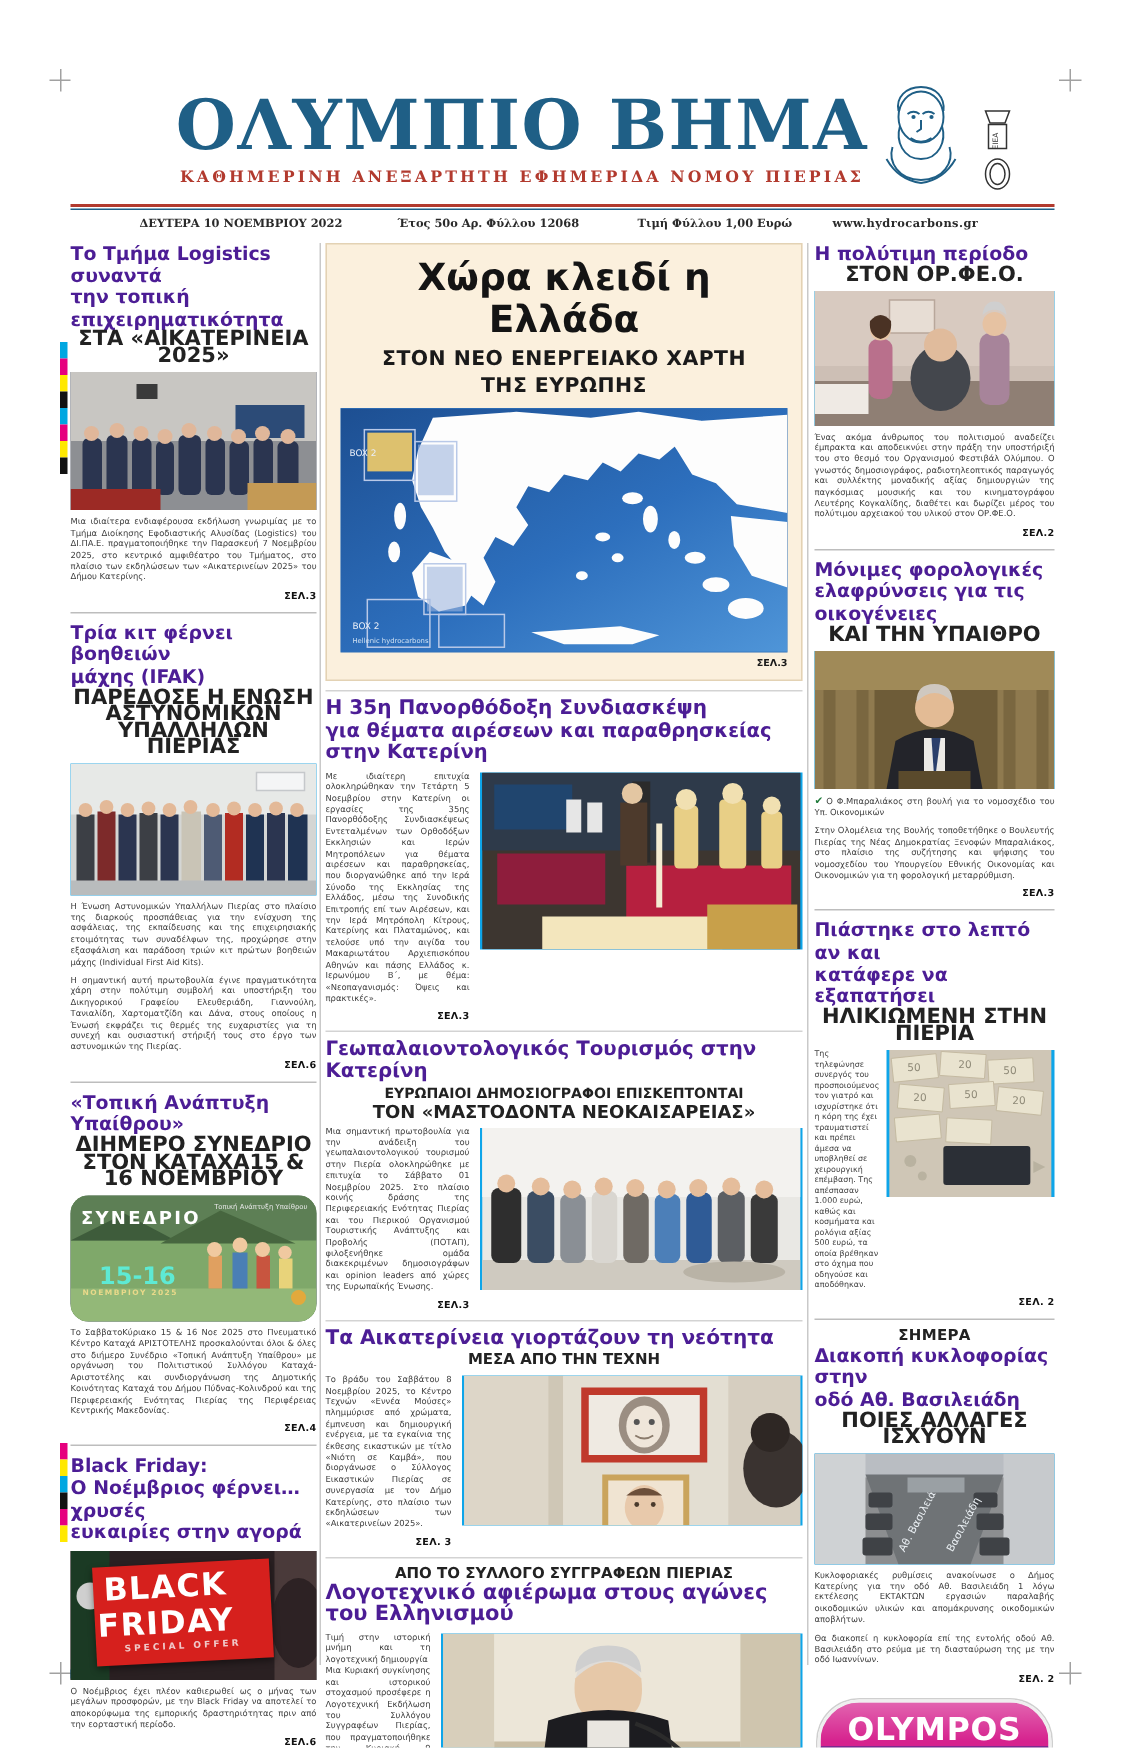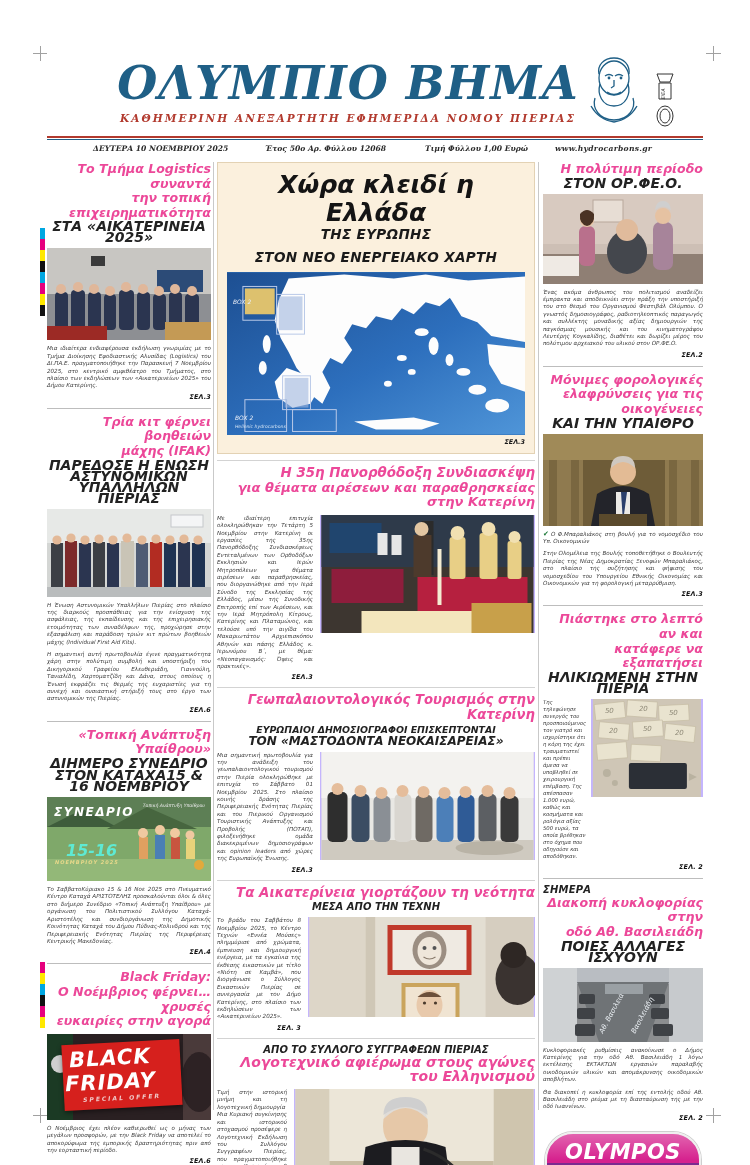--- a/index.html
+++ b/index.html
@@ -2,21 +2,21 @@
 <html lang="el"><head>
 <meta charset="utf-8">
 <title>Olympio Vima front page</title>
 <style>
   html,body{margin:0;padding:0;background:#ffffff;}
   body{
     width:750px;height:1165px;overflow:hidden;position:relative;
     font-family:"DejaVu Sans","Liberation Sans",sans-serif;
     color:#1a1a1a;-webkit-font-smoothing:antialiased;
   }
-  .page{position:absolute;left:0;top:0;width:750px;height:1034px;background:#fff;font-style:italic;}
+  .page{position:absolute;left:0;top:0;width:750px;height:1034px;background:#fff;}
 
   
   .cropmark{position:absolute;width:15px;height:15px;opacity:.55;}
   .cropmark::before,.cropmark::after{content:"";position:absolute;background:#555;}
   .cropmark::before{left:0;top:7px;width:15px;height:1px;}
   .cropmark::after{left:7px;top:0;width:1px;height:15px;}
   .cm-tl{left:33px;top:46px;}
   .cm-tr{left:706px;top:46px;}
   .cm-bl{left:33px;top:1108px;}
   .cm-br{left:706px;top:1108px;}
@@ -68,42 +68,42 @@
   .vline{position:absolute;top:0;width:1px;height:948px;background:#c9c9c9;}
   .vl-1{left:166px;}
   .vl-2{left:491px;}
 
   
   .art{position:relative;}
   .hr{height:1px;background:#bdbdbd;margin:7px 0 6px;}
   .hr-thin{height:1px;background:#d3d3d3;margin:6px 0 5px;}
 
   .h-main{
-    font-size:12.6px;font-weight:700;line-height:14.6px;text-align:right;
-    color:#ec4899;margin:0;
+    font-size:12.6px;font-weight:700;line-height:14.6px;text-align:left;
+    color:#4c1d95;margin:0;
   }
   .h-sub{
     font-size:14px;font-weight:700;line-height:11px;text-align:center;
     color:#222;margin:1px 0 0;
   }
   .h-kicker{
-    font-size:8.6px;font-weight:700;line-height:10px;text-align:left;
+    font-size:8.6px;font-weight:700;line-height:10px;text-align:center;
     color:#222;margin:0 0 1px;letter-spacing:.2px;
   }
   .body-txt{
     font-size:5.6px;line-height:7.4px;text-align:justify;color:#3d3d3d;
     margin:5px 0 0;
   }
   .sel{
     display:block;text-align:right;font-size:6.4px;font-weight:700;
     color:#111;margin-top:3px;letter-spacing:.2px;
   }
 
   
-  .photo{position:relative;overflow:hidden;background:#c4b5fd;}
+  .photo{position:relative;overflow:hidden;background:#0ea5e9;}
 
   
   .lead{
     background:#fbf0dd;border:1px solid #e3d2b4;padding:8px 9px 7px;
   }
   .lead-h1{
     font-size:25px;font-weight:700;line-height:28px;text-align:center;
     color:#141414;margin:0 0 4px;
   }
   .lead-h2{
@@ -142,21 +142,21 @@
     transform:rotate(-3deg);box-shadow:0 2px 5px rgba(0,0,0,.45);
   }
   .bf .bf-t1{position:absolute;left:22px;top:12px;font-size:21px;font-weight:700;color:#fff;
     letter-spacing:1px;transform:rotate(-3deg);}
   .bf .bf-t2{position:absolute;left:18px;top:36px;font-size:21px;font-weight:700;color:#fff;
     letter-spacing:1px;transform:rotate(-3deg);}
   .bf .bf-t3{position:absolute;left:36px;top:60px;font-size:6px;font-weight:700;color:#f0c9c9;
     letter-spacing:2px;transform:rotate(-3deg);}
 
   
-  .poster{position:relative;height:84px;overflow:hidden;background:#2f4f33;}
+  .poster{position:relative;height:84px;overflow:hidden;background:#2f4f33;border-radius:12px;}
   .poster .pt{position:absolute;left:7px;top:8px;font-size:12px;font-weight:700;color:#fff;
     letter-spacing:1.5px;}
   .poster .pd{position:absolute;left:19px;top:44px;font-size:16px;font-weight:700;color:#5eead4;}
   .poster .pm{position:absolute;left:8px;top:62px;font-size:5px;font-weight:700;color:#e9d98a;
     letter-spacing:1px;}
   .poster .pr{position:absolute;right:6px;top:6px;font-size:4.6px;color:#e8e8e8;text-align:right;
     line-height:6px;}
 
   
   .tick{display:inline-block;color:#1f7a3a;font-weight:700;font-size:7px;margin-right:2px;}
@@ -223,21 +223,21 @@
           <ellipse cx="14" cy="46" rx="8" ry="10"></ellipse>
           <ellipse cx="14" cy="46" rx="5" ry="7"></ellipse>
         </g>
         <text x="14" y="24" font-size="5" fill="#333" text-anchor="middle" transform="rotate(-90 14 24)">ΕΙΕΑ</text>
       </svg>
 
       <div class="rule-red"></div>
       <div class="rule-blue"></div>
 
       <div class="infoline">
-        <span class="il-date">ΔΕΥΤΕΡΑ 10 ΝΟΕΜΒΡΙΟΥ 2025</span>
+        <span class="il-date">ΔΕΥΤΕΡΑ 10 ΝΟΕΜΒΡΙΟΥ 2022</span>
         <span class="il-issue">Έτος 50ο Αρ. Φύλλου 12068</span>
         <span class="il-price">Τιμή Φύλλου 1,00 Ευρώ</span>
         <span class="il-site">www.hydrocarbons.gr</span>
       </div>
     </div>
 
     <div class="cols">
       <div class="vline vl-1"></div>
       <div class="vline vl-2"></div>
 
@@ -383,22 +383,22 @@
           </div>
           <div class="body-txt">Ο Νοέμβριος έχει πλέον καθιερωθεί ως ο μήνας των μεγάλων προσφορών, με την Black Friday να αποτελεί το αποκορύφωμα της εμπορικής δραστηριότητας πριν από την εορταστική περίοδο.</div>
           <span class="sel">ΣΕΛ.6</span>
         </div>
       </div>
 
       <div class="col col-mid">
 
         <div class="lead">
           <div class="lead-h1">Χώρα κλειδί η Ελλάδα</div>
+          <div class="lead-h2">ΣΤΟΝ ΝΕΟ ΕΝΕΡΓΕΙΑΚΟ ΧΑΡΤΗ</div>
           <div class="lead-h2" style="margin-top:-5px">ΤΗΣ  ΕΥΡΩΠΗΣ</div>
-          <div class="lead-h2">ΣΤΟΝ ΝΕΟ ΕΝΕΡΓΕΙΑΚΟ ΧΑΡΤΗ</div>
           <div class="lead-map">
             <svg viewBox="0 0 300 163" style="width:100%;height:100%;display:block">
               <defs>
                 <linearGradient id="sea" x1="0" y1="0" x2="1" y2="1">
                   <stop offset="0%" stop-color="#1d4f92"></stop>
                   <stop offset="55%" stop-color="#2d6fbd"></stop>
                   <stop offset="100%" stop-color="#4f95d8"></stop>
                 </linearGradient>
               </defs>
               <rect width="300" height="163" fill="url(#sea)"></rect>

